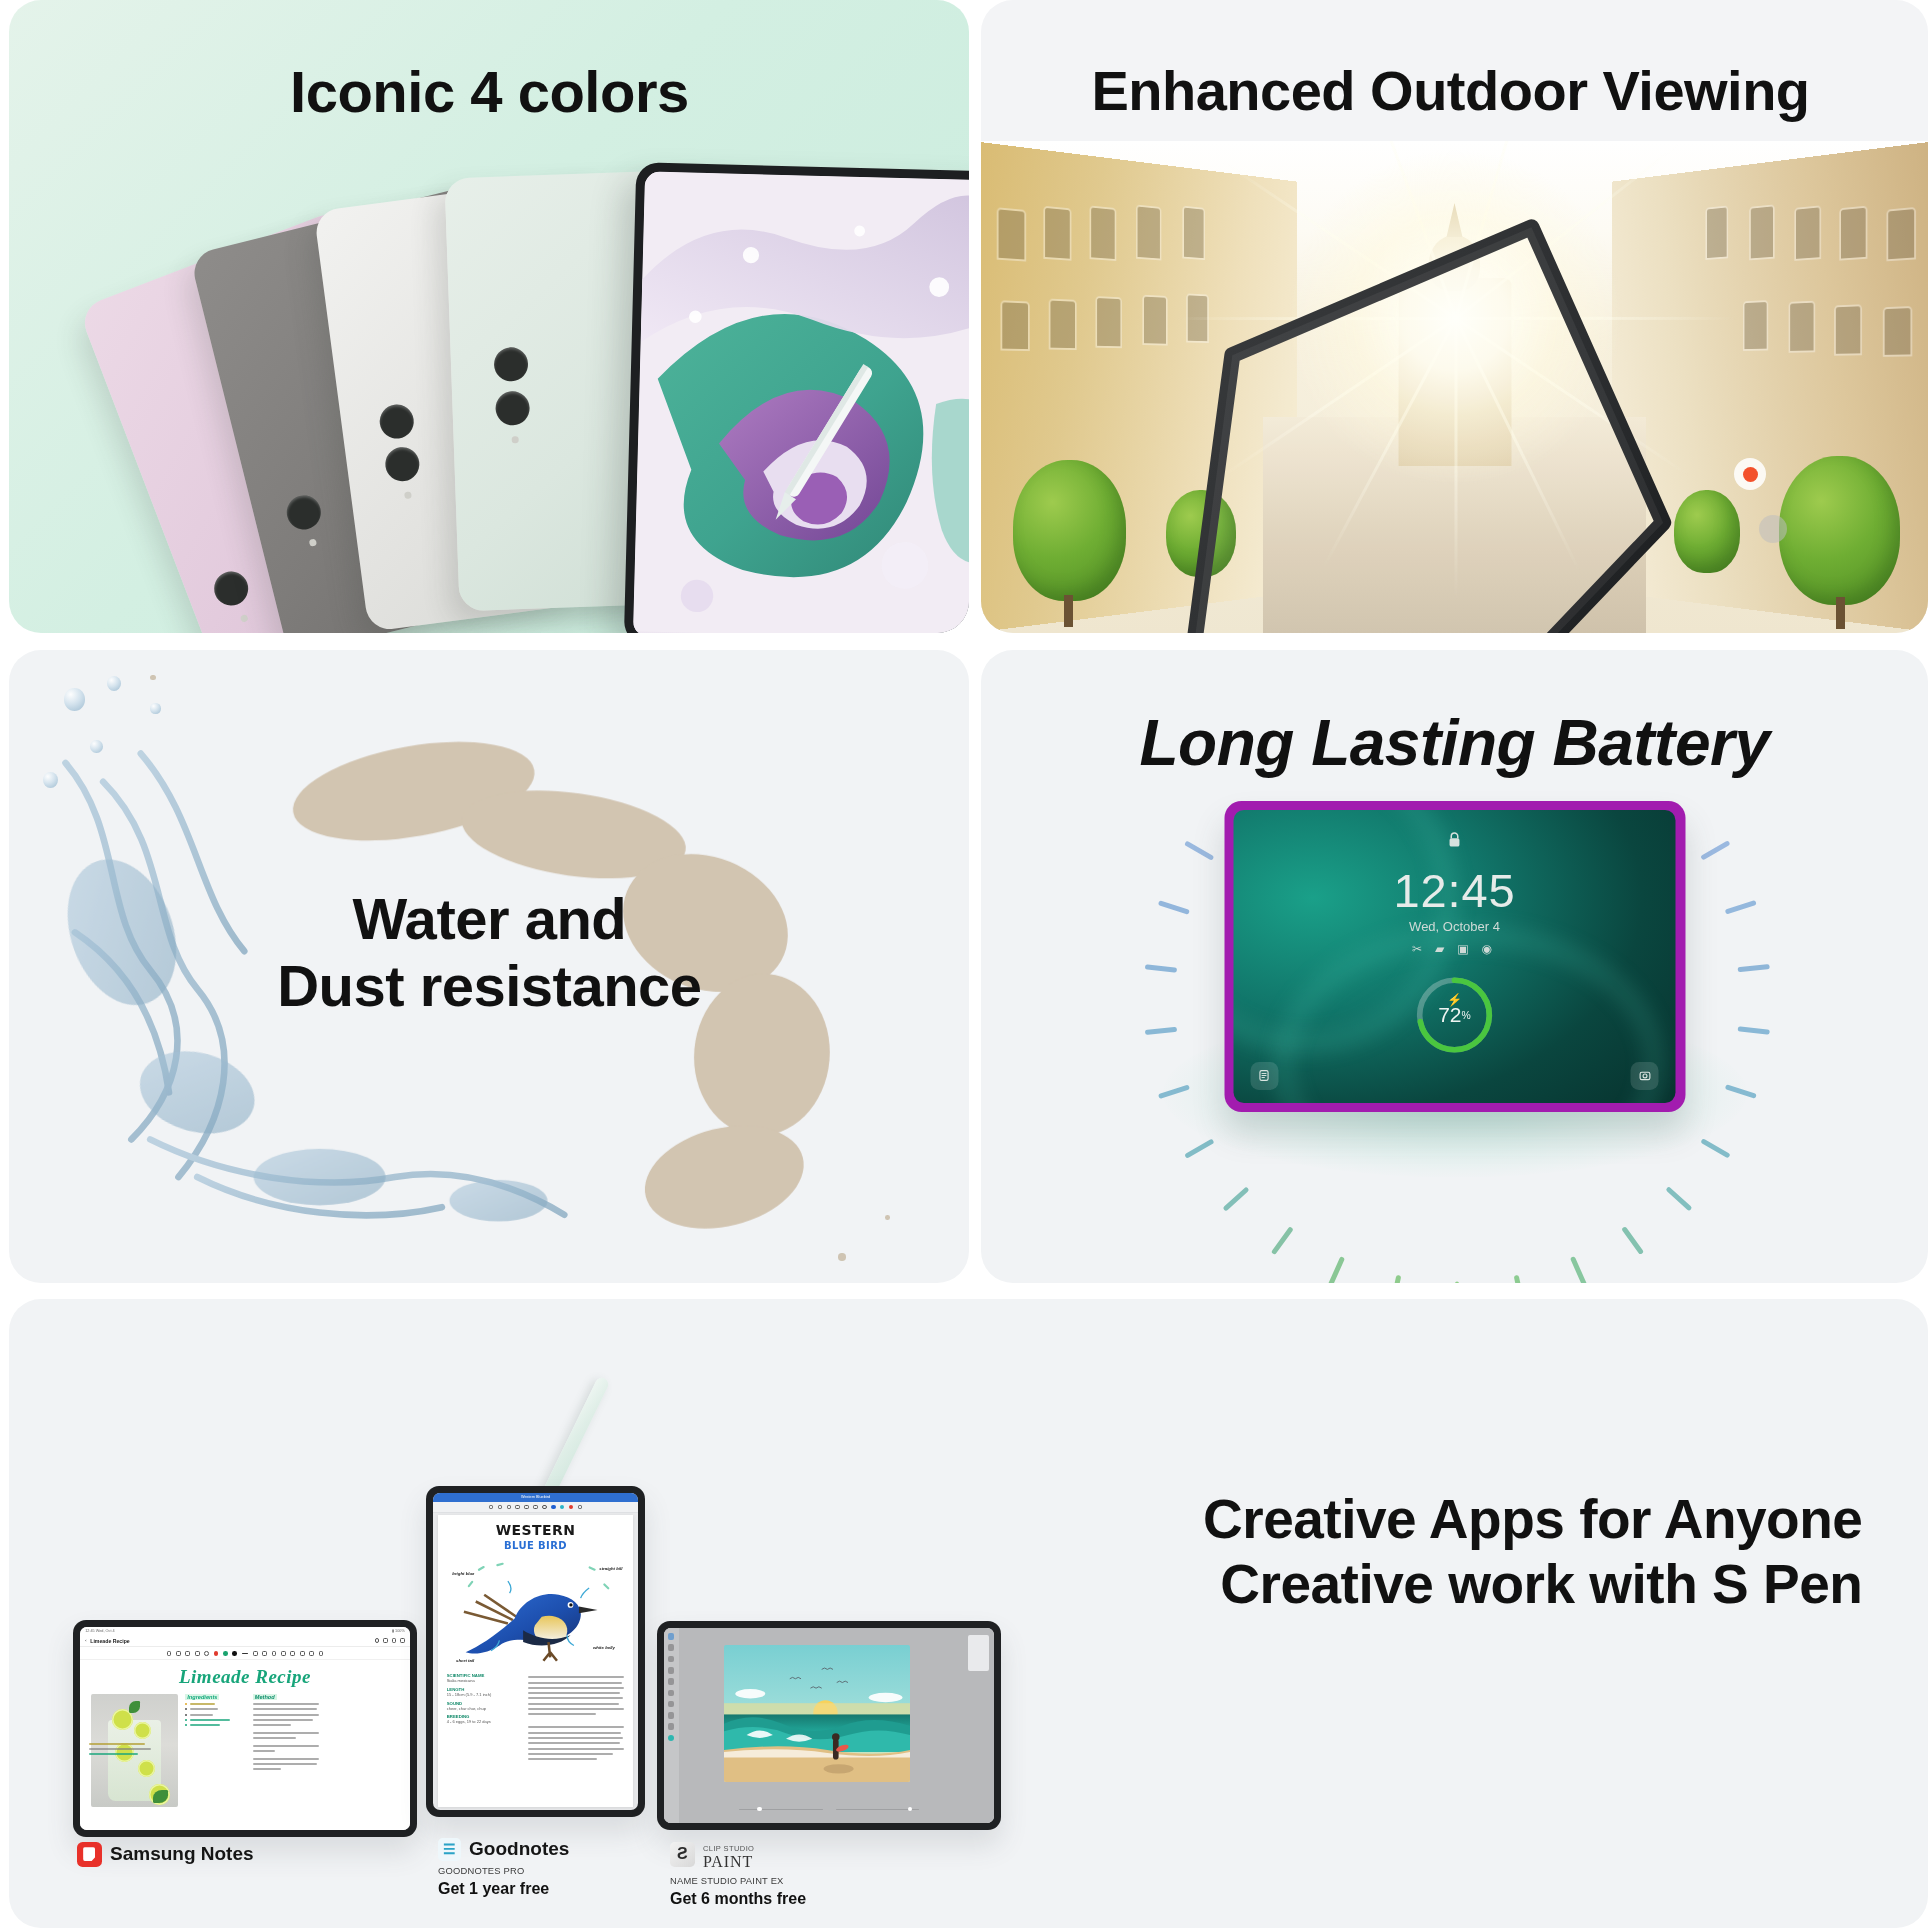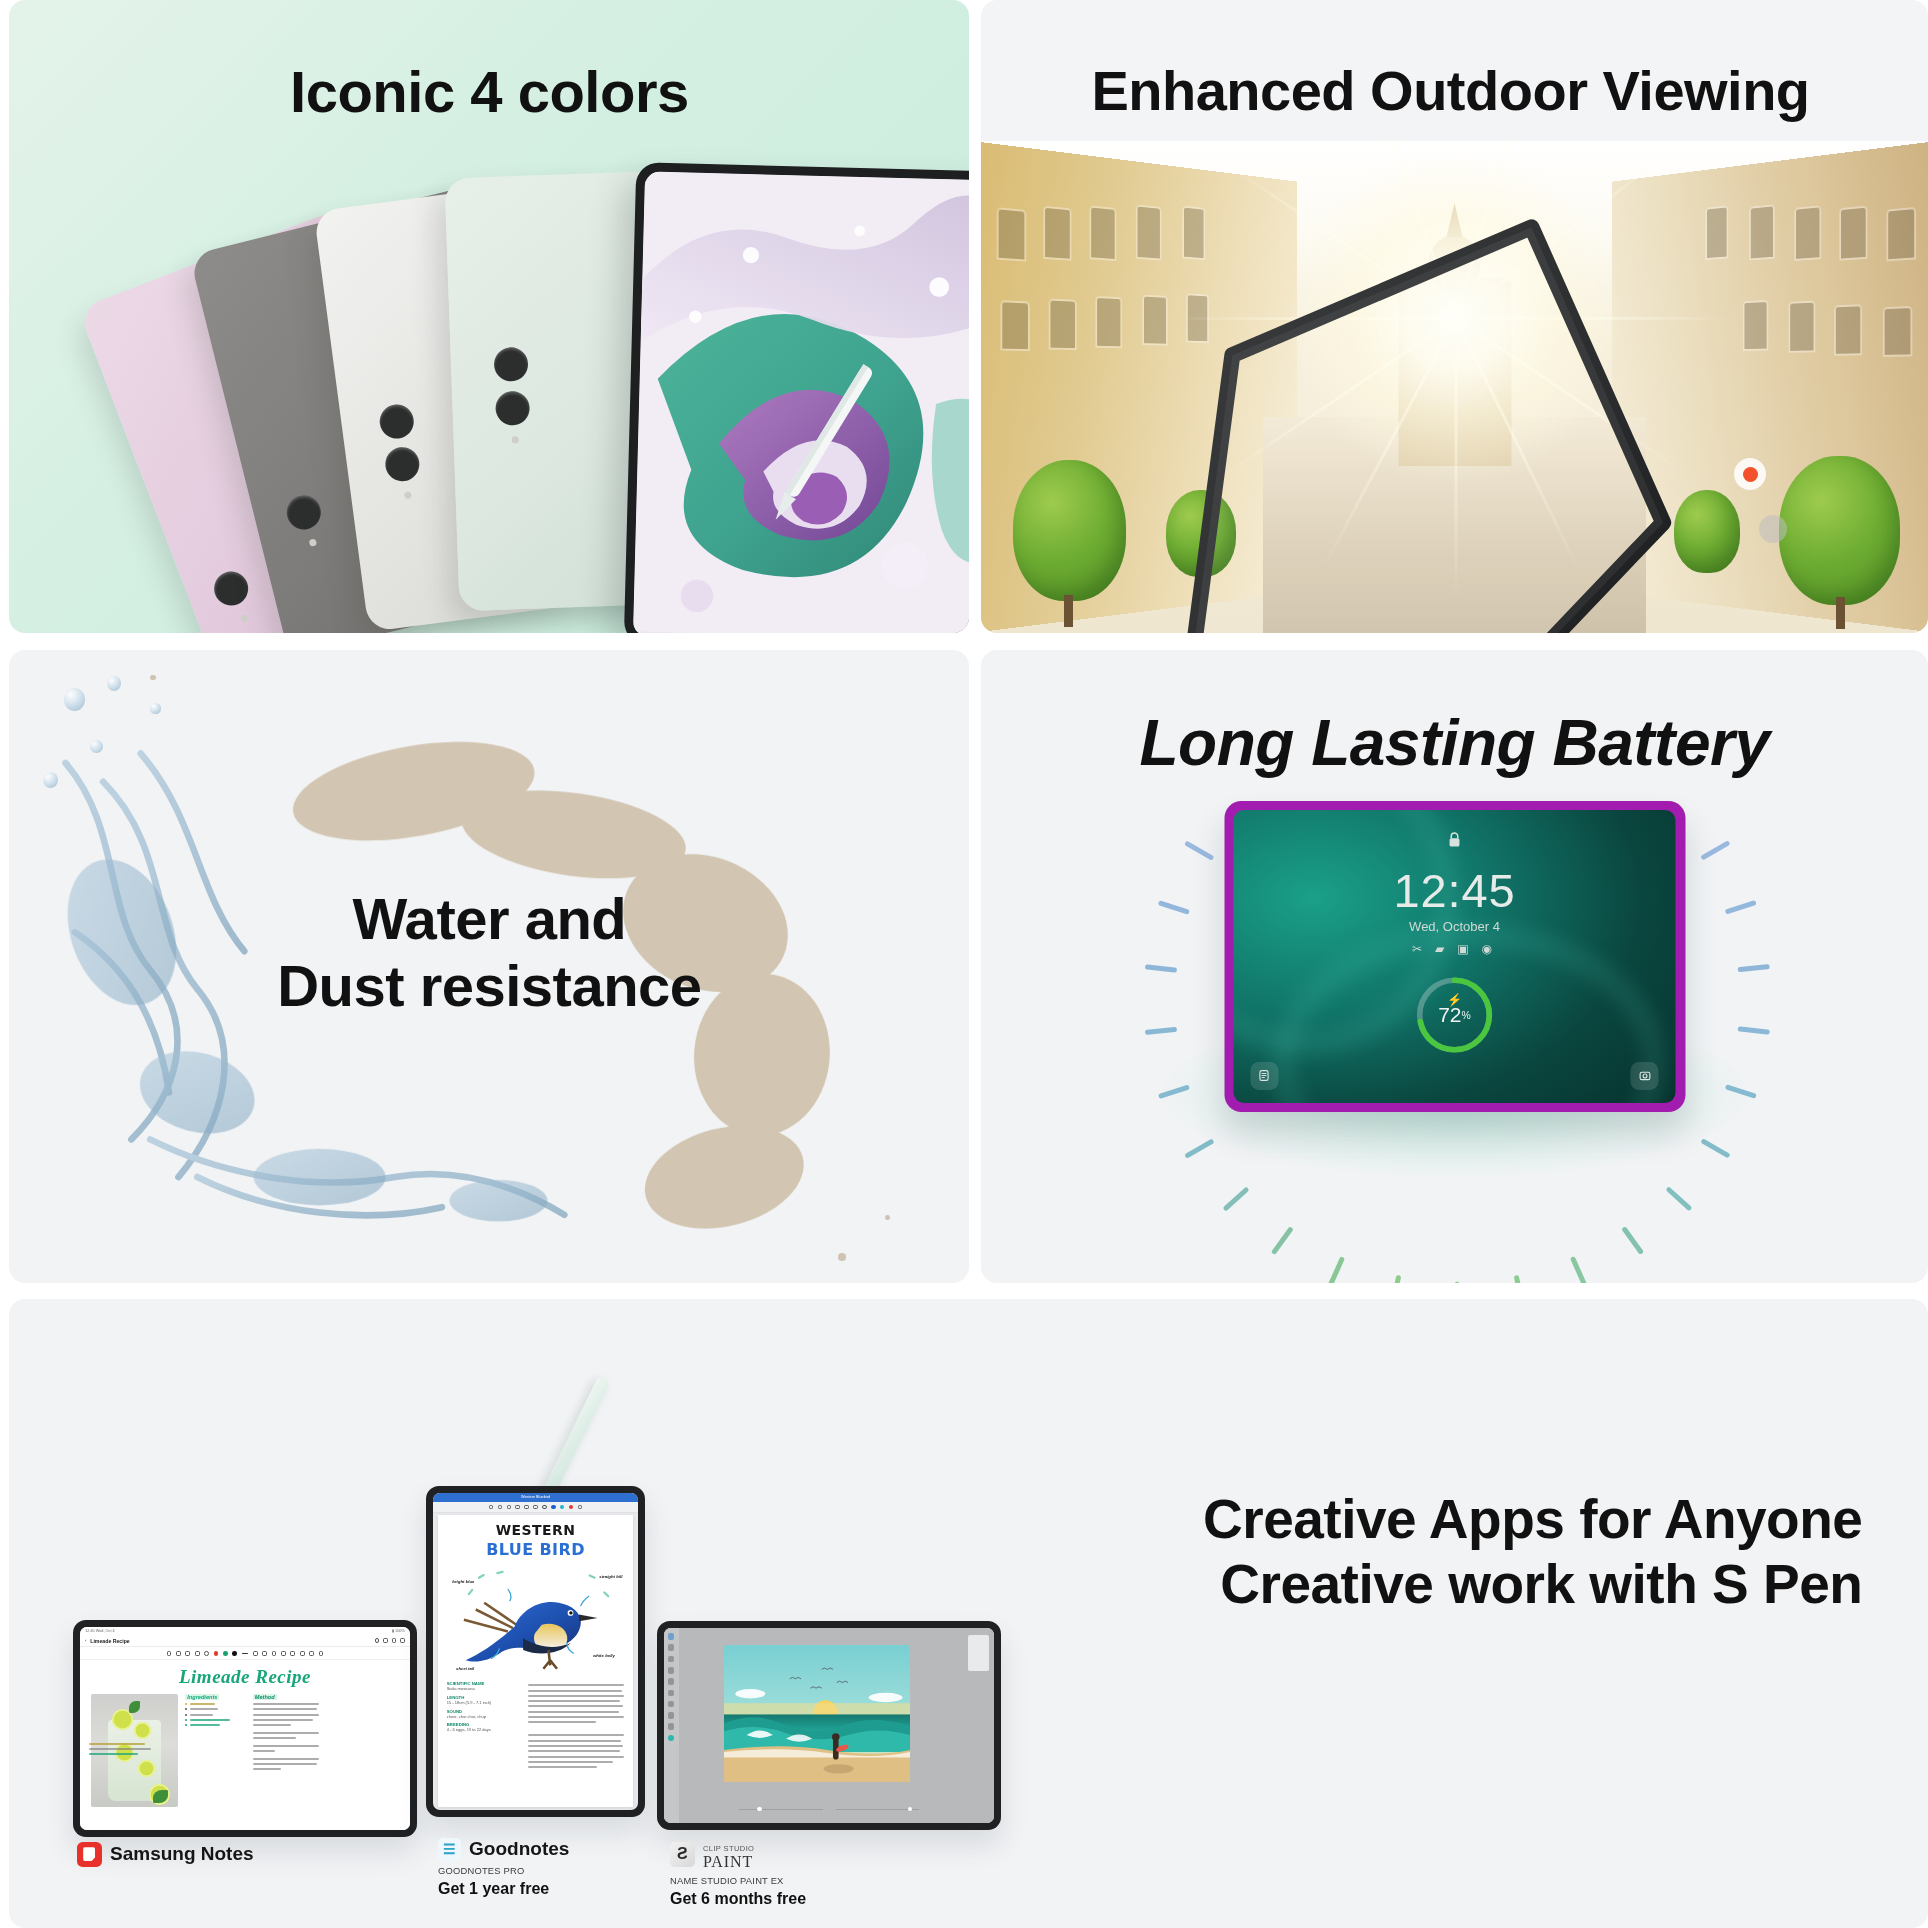--- a/index.html
+++ b/index.html
@@ -5,21 +5,21 @@
   * { box-sizing: border-box; margin: 0; padding: 0; }
   html, body {
     width: 1928px; height: 1928px;
     background: #ffffff;
     font-family: "Liberation Sans", sans-serif;
     overflow: hidden;
   }
   .page { position: relative; width: 1928px; height: 1928px; background:#fff; }
 
   
-  .panel { position: absolute; border-radius: 16px; overflow: hidden; }
+  .panel { position: absolute; border-radius: 32px; overflow: hidden; }
 
   
   #panel-colors {
     left: 9.4px; top: 0px; width: 960px; height: 633px;
     background: linear-gradient(135deg,#e4f3ea 0%, #d3efe2 45%, #c9ecdd 100%);
   }
   .headline {
     position: absolute;
     font-weight: 700;
     color: #111;
@@ -235,21 +235,21 @@
   
   #dev-good { left: 426px; top: 1486px; width: 219px; height: 331px; }
   .gn-bar { height: 9.4px; background:#2f6fd0; display:flex; align-items:center;
             justify-content:center; color:#fff; font-size: 3.8px; }
   .gn-tools { height: 11.3px; background:#f0f1f3; display:flex; align-items:center;
               justify-content:center; gap: 4.2px; border-bottom:0.5px solid #dfe1e4; }
   .gn-page { position:absolute; left: 5.6px; right: 5.6px; top: 22.6px; bottom: 3.8px; background:#fff;
              box-shadow: 0 0.9px 3.8px rgba(0,0,0,.1); padding: 6.6px 8.5px; overflow:hidden; }
   .w-head { text-align:center; font-weight: 900; font-size: 14px; color:#1a1a1a;
             font-family:"DejaVu Sans", sans-serif; letter-spacing: 0.4px; }
-  .b-head { text-align:center; font-weight: 900; font-size: 16px; color:#2a6fd4;
+  .b-head { text-align:center; font-weight: 900; font-size: 10px; color:#2a6fd4;
             font-family:"DejaVu Sans", sans-serif; letter-spacing: 0.4px; margin-top: 1.9px; }
   .birdwrap { position:relative; height: 113px; margin-top: 5.6px; }
   .ann { position:absolute; font-size: 4.3px; font-style: italic; font-weight:700; color:#222; }
   .facts { display:flex; gap: 6.6px; margin-top: 3.8px; }
   .fkey { color:#128a6a; font-size: 4.3px; font-weight: 800; }
   .fval { color:#555; font-size: 4px; margin-bottom: 3.8px; }
   .ptext { font-size: 3.2px; color:#5a5a5a; line-height: 1.5; }
 
   
   #dev-clip { left: 657px; top: 1621px; width: 344px; height: 209px; }

